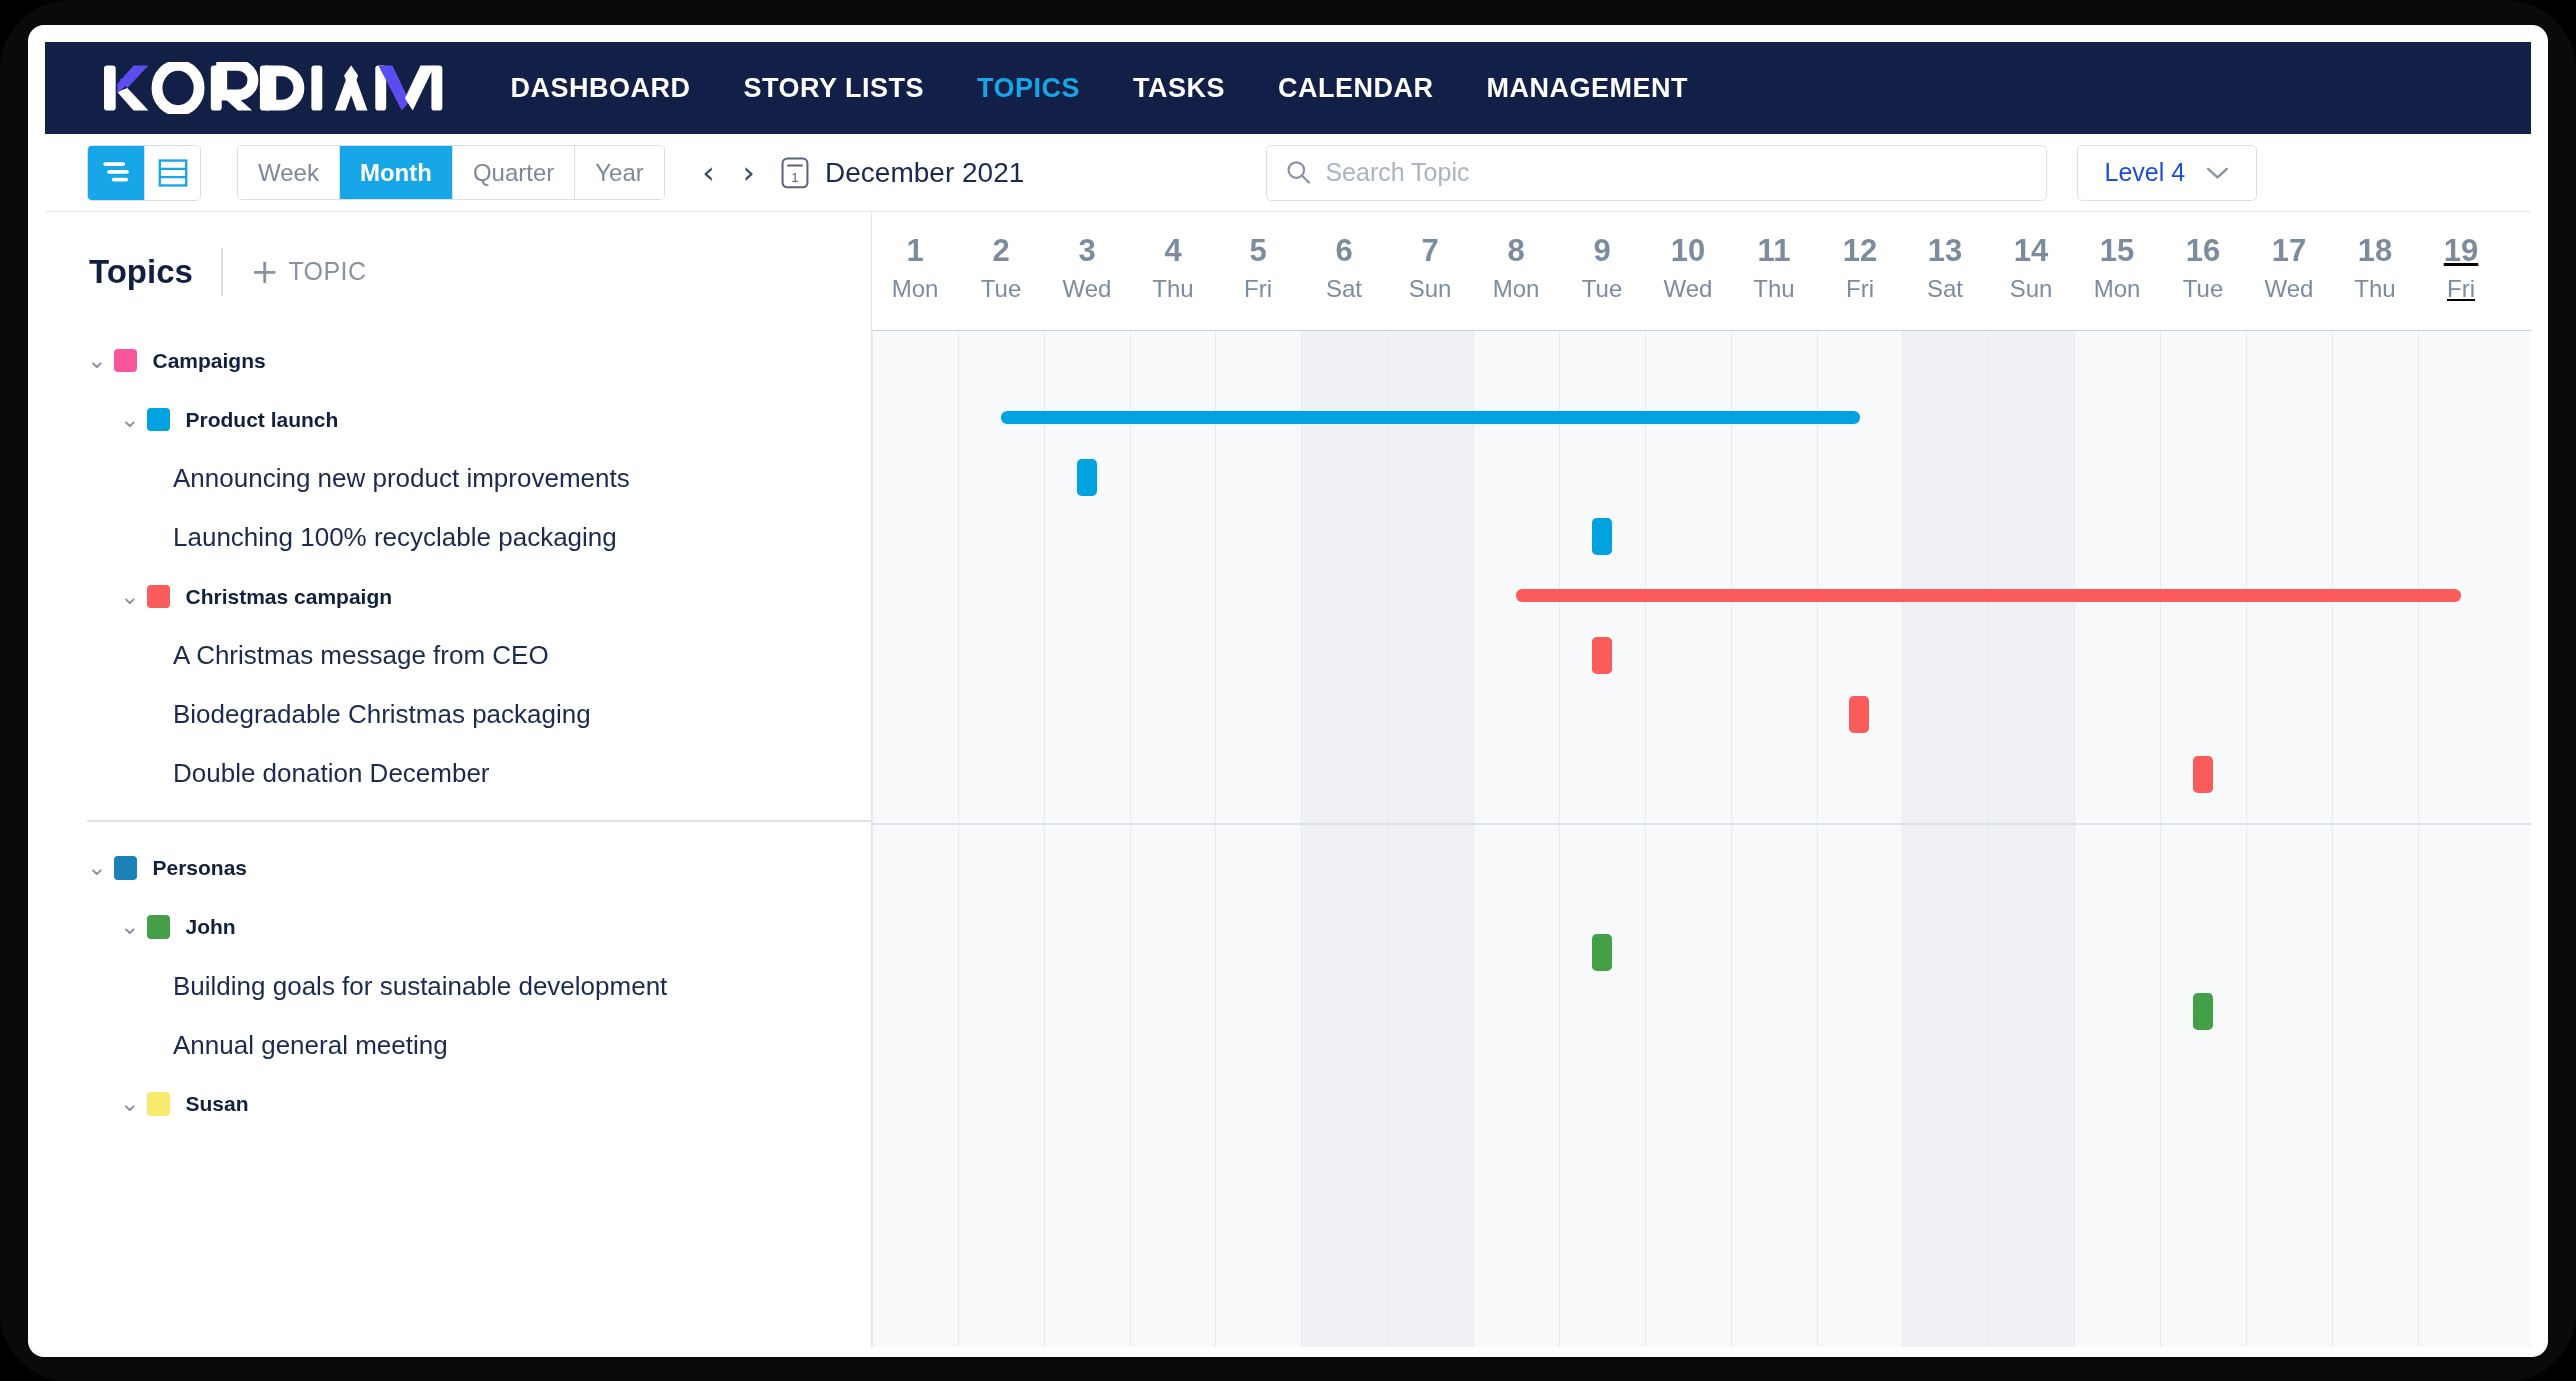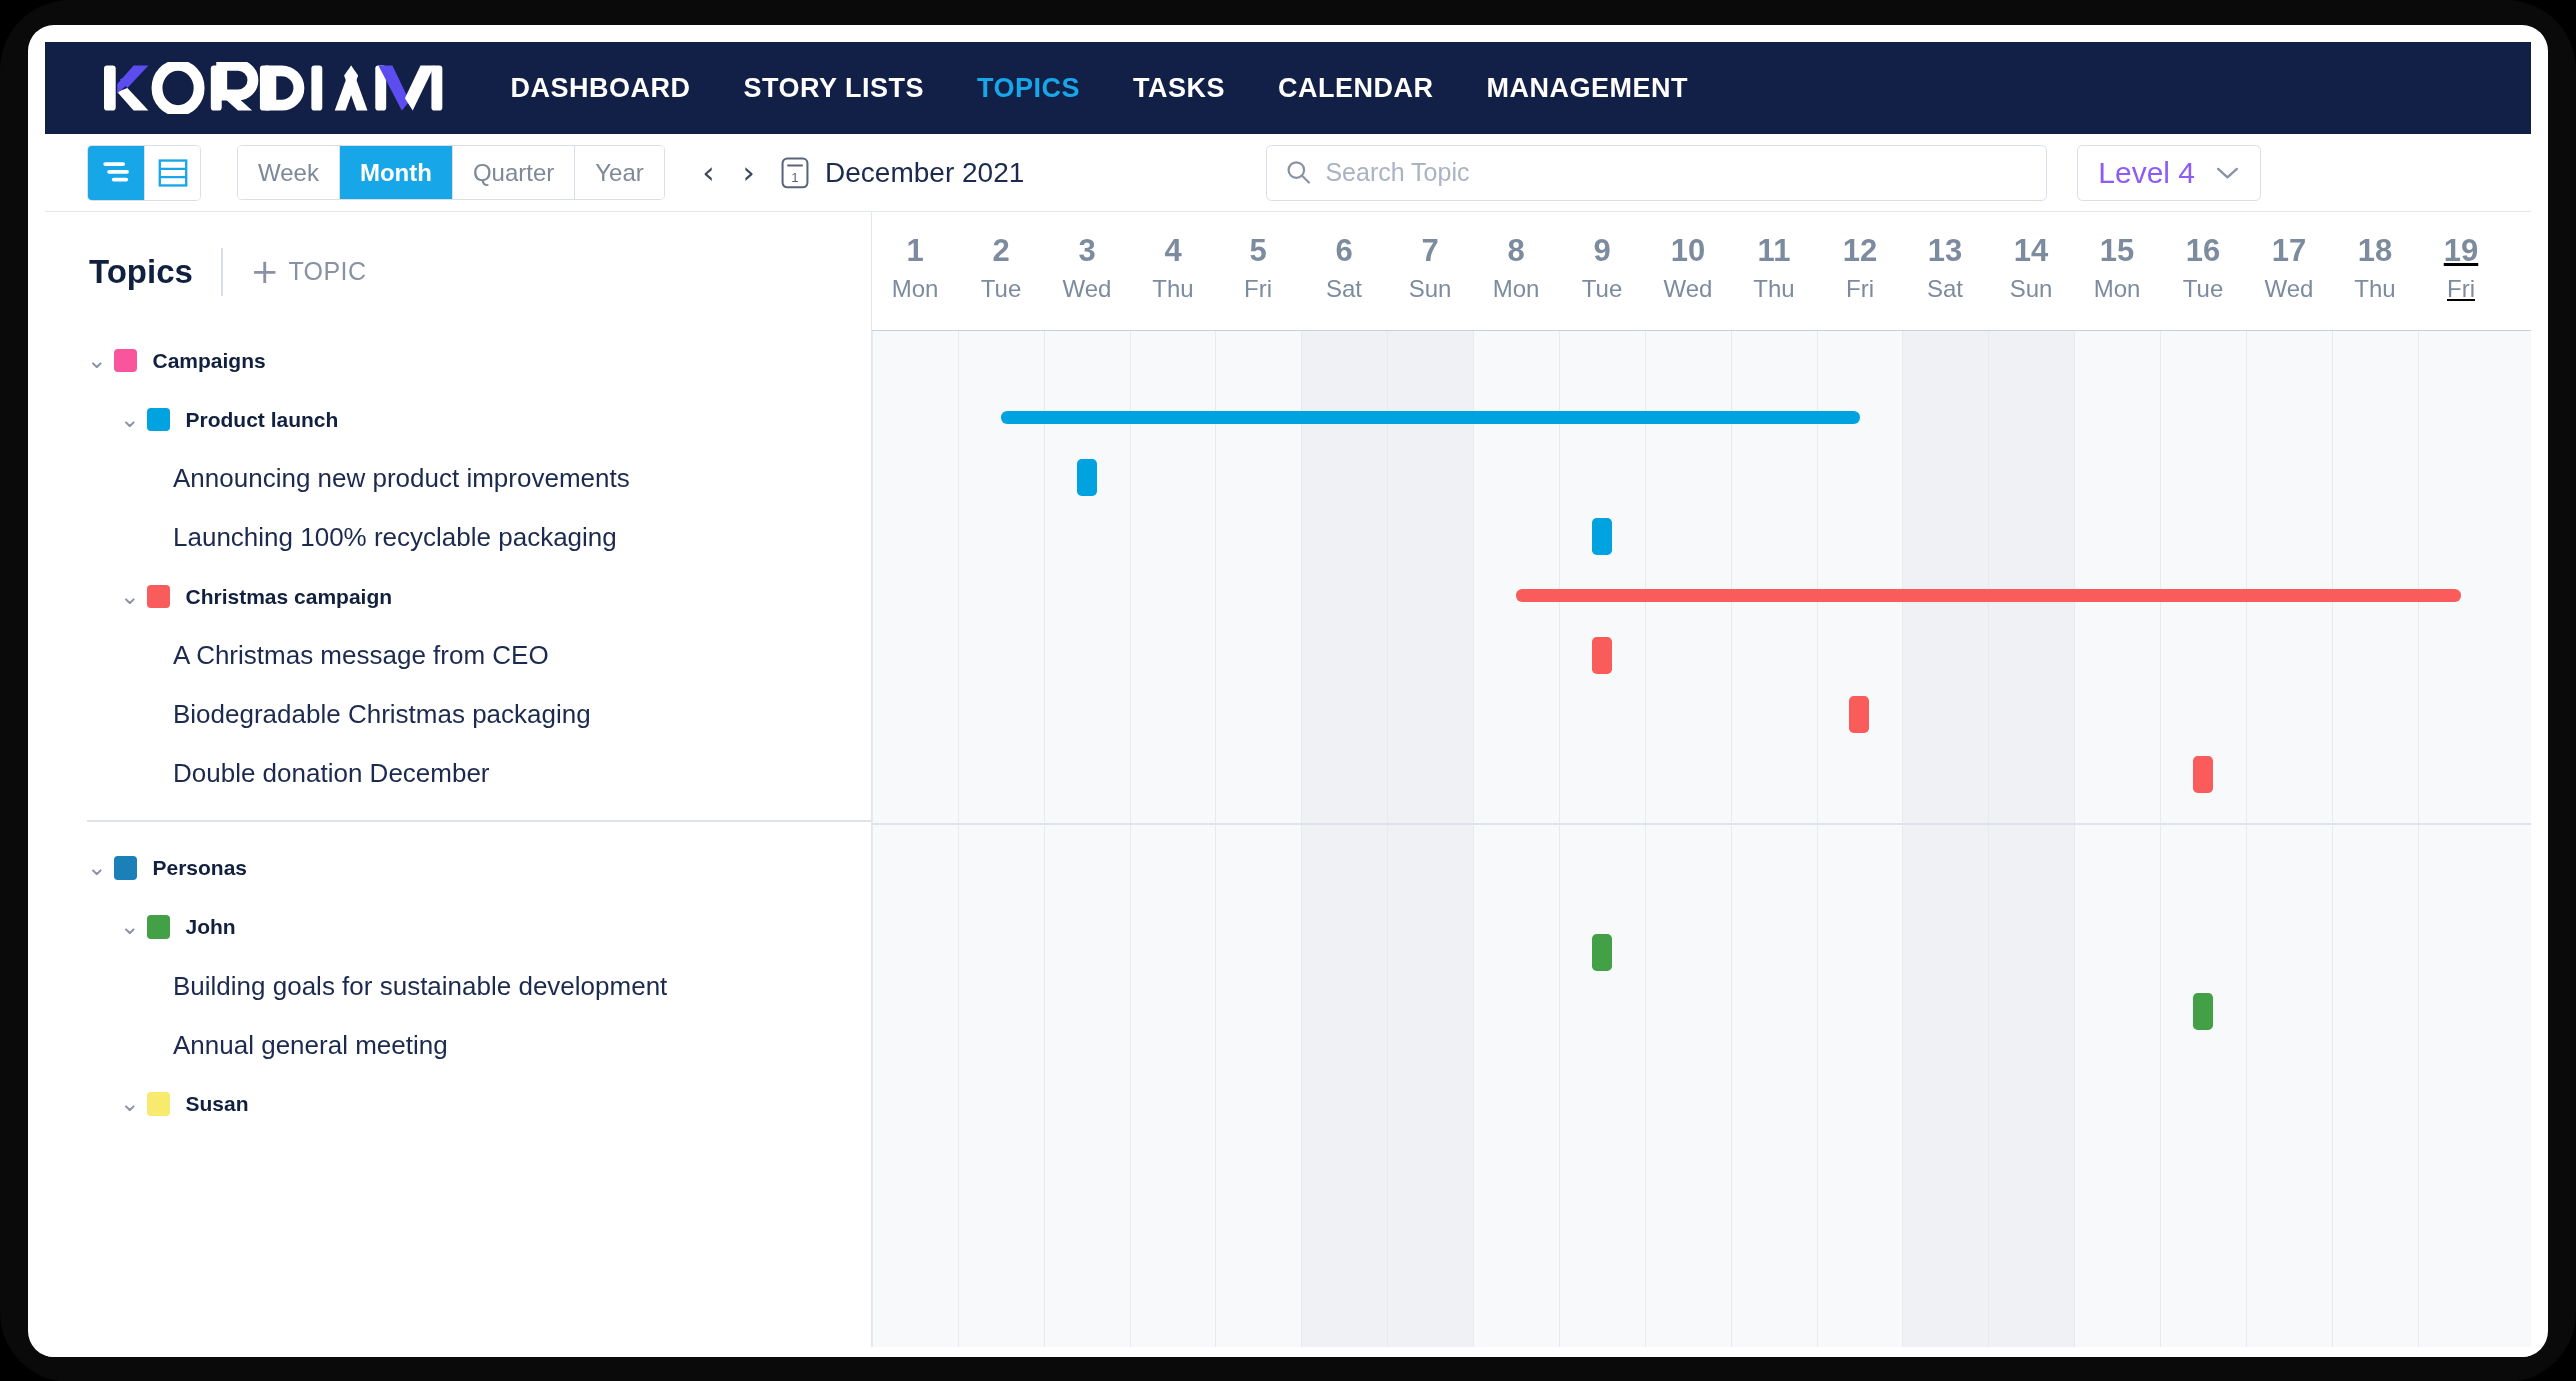--- a/index.html
+++ b/index.html
@@ -18,21 +18,21 @@
     left: 0; top: 0;
     width: 2576px; height: 1382px;
     background: #0a0a0a;
     border-radius: 70px;
     padding: 25px 28px;
   }
   .device-screen {
     position: relative;
     width: 100%; height: 100%;
     background: #ffffff;
-    border-radius: 26px;
+    border-radius: 16px;
     overflow: hidden;
     padding: 17px 17px 0 17px;
   }
   .app {
     position: relative;
     width: 100%; height: 100%;
     background: #ffffff;
     overflow: hidden;
   }
 
@@ -168,21 +168,21 @@
     border: 1.6px solid #d9dee8;
     border-radius: 5.5px;
     display: flex;
     align-items: center;
     justify-content: center;
     gap: 20px;
     padding: 0 20px;
     cursor: pointer;
     background: #fff;
   }
-  .level-label { font-size: 30px; color: #8b5cf6; white-space: nowrap; }
+  .level-label { font-size: 25px; color: #1d4ed8; white-space: nowrap; }
 
   
   .body-area {
     display: flex;
     height: calc(100% - 180px);
     position: relative;
   }
 
   
   .sidebar {

